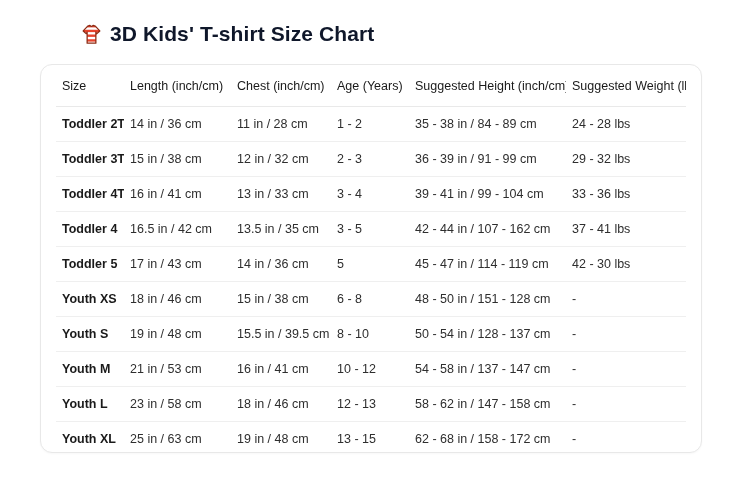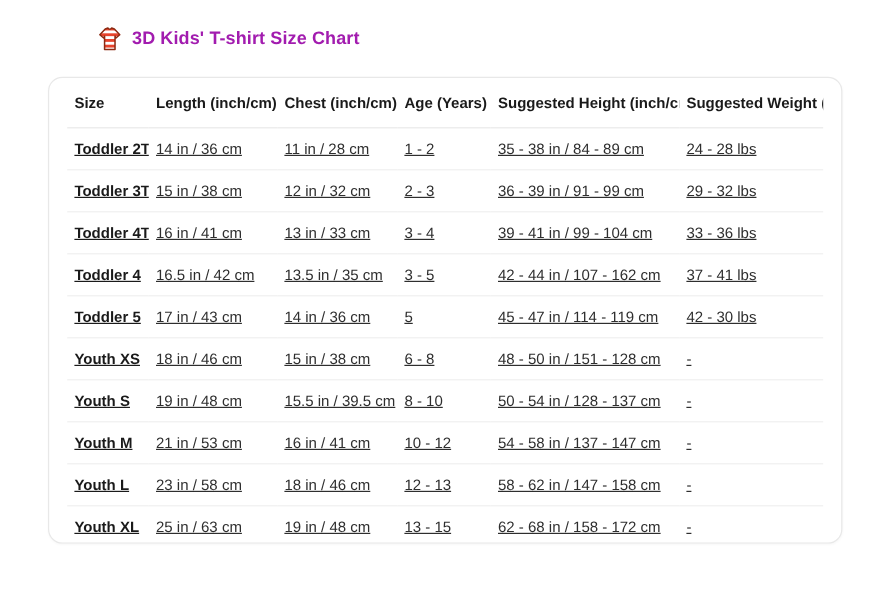--- a/index.html
+++ b/index.html
@@ -15,23 +15,23 @@
   .page-header {
     position: absolute;
     left: 82px;
     top: 22px;
     display: flex;
     align-items: center;
     gap: 9px;
   }
   .tshirt-icon { width: 19px; height: 21px; display: block; }
   .page-title {
-    font-size: 15px;
+    font-size: 21px;
     font-weight: 700;
-    color: #a21caf;
+    color: #0f172a;
     letter-spacing: 0.1px;
   }
   .card {
     position: absolute;
     left: 40px;
     top: 64px;
     width: 662px;
     height: 389px;
     background: #ffffff;
     border: 1px solid #e8e8e8;
@@ -40,37 +40,36 @@
   }
   table.size-table {
     border-collapse: collapse;
     table-layout: fixed;
     width: 630px;
     margin: 0 15px;
   }
   .size-table th {
     text-align: left;
     font-size: 12.5px;
-    font-weight: 700;
+    font-weight: 400;
     color: #1a1a1a;
     padding: 14px 6px 13px 6px;
     border-bottom: 1px solid #e9e9e9;
     white-space: nowrap;
     overflow: hidden;
   }
   .size-table td {
     font-size: 12.5px;
     font-weight: 400;
     color: #2e2e2e;
     padding: 10px 6px;
     height: 34px;
     border-bottom: 1px solid #efefef;
     white-space: nowrap;
     overflow: hidden;
-    text-decoration: underline;
   }
   .size-table td.size-col {
     font-weight: 700;
     color: #1a1a1a;
   }
   .size-table tbody tr:last-child td {
     border-bottom: none;
   }
 </style>
 </head>

